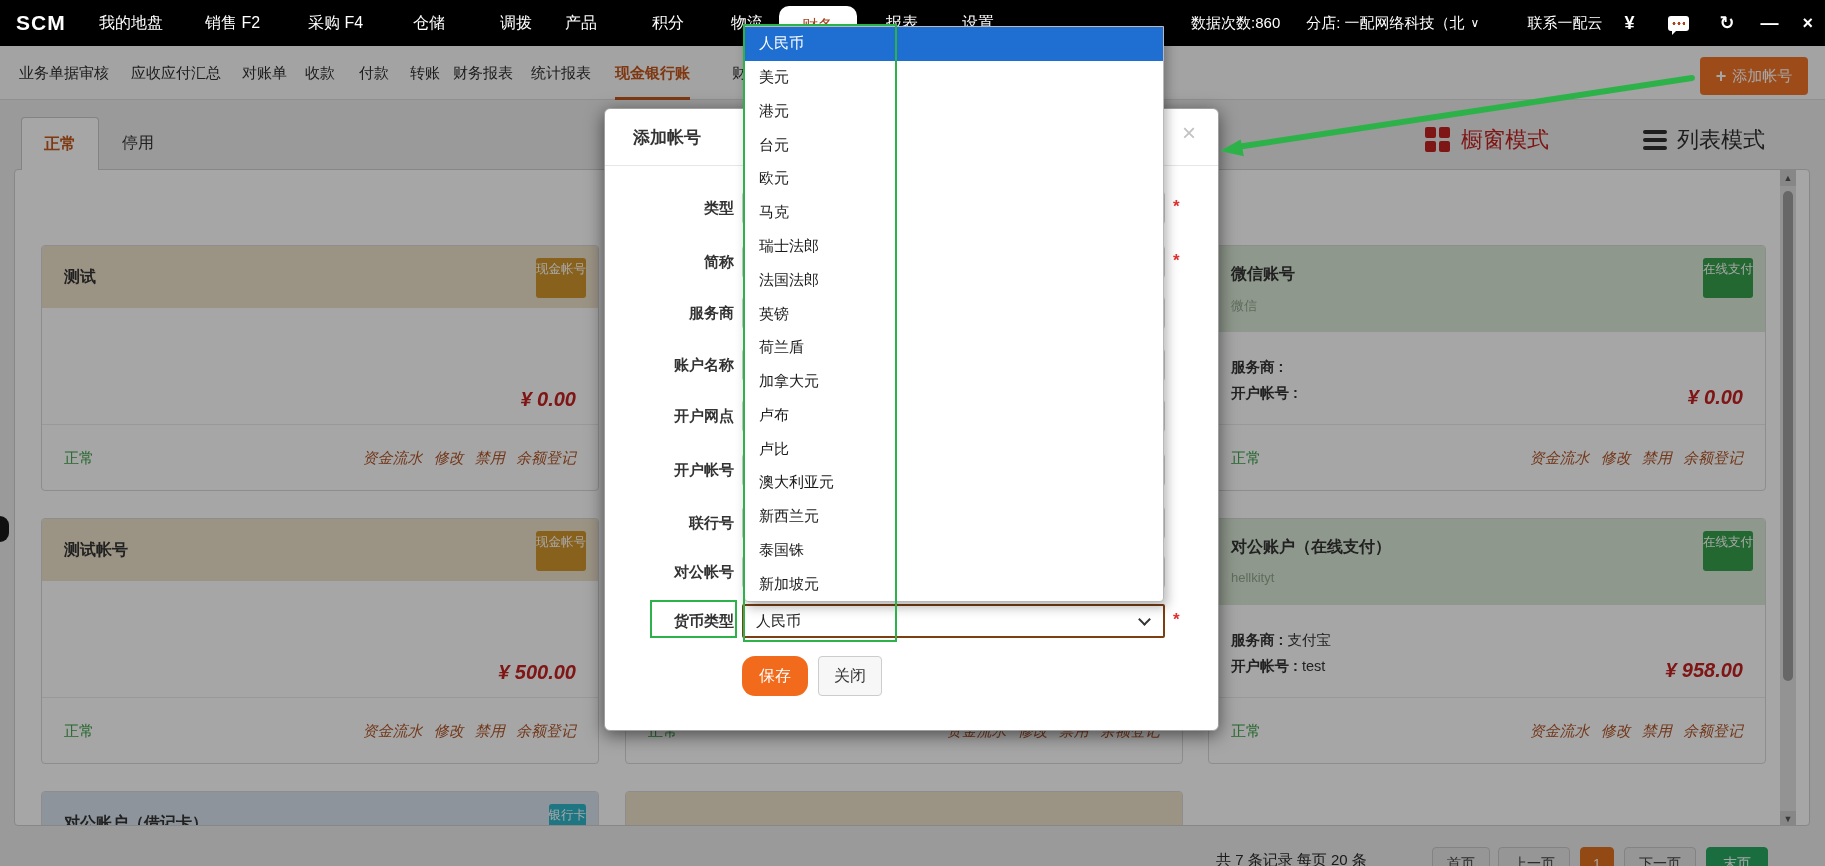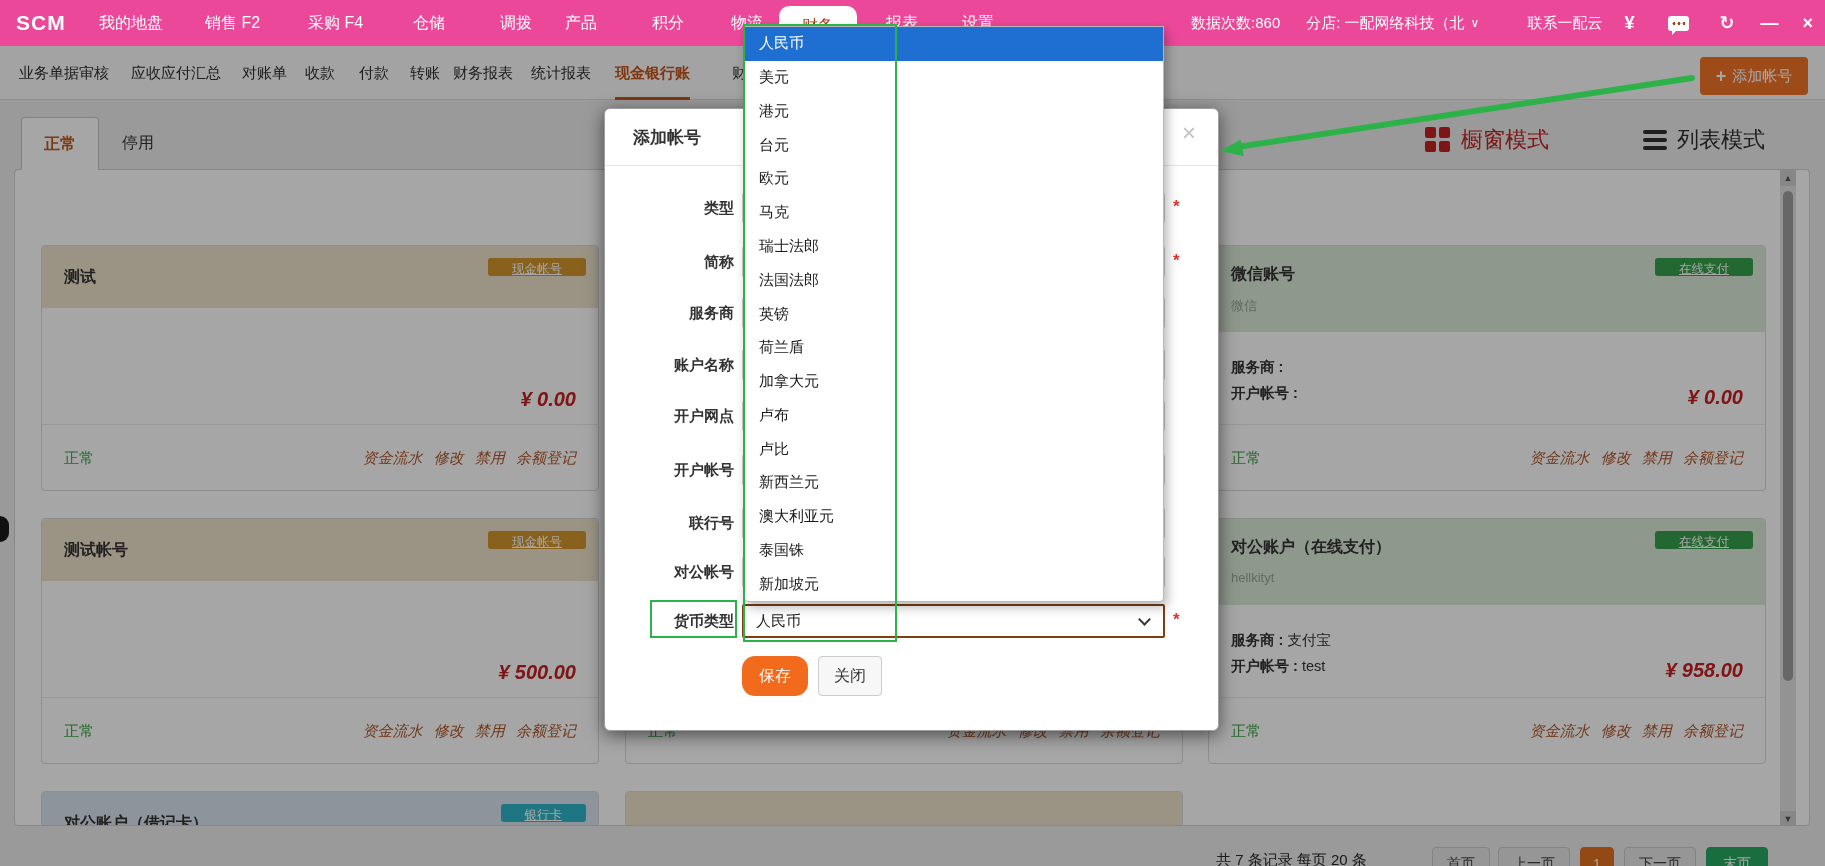--- a/index.html
+++ b/index.html
@@ -1,21 +1,21 @@
 <!DOCTYPE html>
 <html><head>
 <meta charset="utf-8">
 <style>
   * { margin:0; padding:0; box-sizing:border-box; }
   html,body { width:1825px; height:866px; overflow:hidden; background:#ededed;
     font-family:"Liberation Sans","DejaVu Sans",sans-serif; }
   .screen { position:relative; width:1825px; height:866px; overflow:hidden; background:#ededed; }
 
   
-  .topbar { position:absolute; left:0; top:0; width:1825px; height:46px; background:#ec4899; z-index:10; }
+  .topbar { position:absolute; left:0; top:0; width:1825px; height:46px; background:#000000; z-index:10; }
   .brand { position:absolute; left:16px; top:0; height:46px; line-height:46px; color:#fff; font-size:21px; font-weight:bold; letter-spacing:1px; }
   .tb-item { position:absolute; top:0; height:46px; line-height:46px; color:#fff; font-size:16px; cursor:pointer; white-space:nowrap; }
   .tb-pill { position:absolute; left:779px; top:6px; width:78px; height:40px; background:#ffffff; border-radius:10px;
     color:#a8431d; font-size:16px; text-align:center; line-height:40px; }
   .tb-right { position:absolute; right:12px; top:0; height:46px; display:flex; align-items:center; color:#fff; }
   .tb-right .txt { font-size:15px; white-space:nowrap; }
   .caret { font-size:12px; margin-left:6px; }
   .bubble { width:21px; height:15px; background:#fff; border-radius:3px; position:relative; }
   .bubble::after { content:""; position:absolute; left:4px; bottom:-4px; border:4px solid transparent; border-top-color:#fff; border-left-color:#fff; }
   .bubble .dots { position:absolute; left:4px; top:6px; width:13px; height:3px;
@@ -49,21 +49,21 @@
   .total { position:absolute; left:33px; top:16px; font-size:25px; color:#d92b22; font-weight:500; }
 
   
   .card { position:absolute; width:558px; height:246px; border:1px solid #d9d9d9; border-radius:4px; background:#fff; overflow:hidden; }
   .card-h { position:absolute; left:0; top:0; right:0; height:62px; padding-left:22px; display:flex; align-items:center; }
   .card-h.tan { background:#efe3cc; }
   .card-h.green { background:#dcead8; height:86px; align-items:flex-start; padding-top:18px; flex-direction:column; }
   .card-h.blue { background:#d9e4ee; }
   .card-title { font-size:16px; font-weight:bold; color:#333; }
   .card-sub { font-size:13px; color:#93a890; margin-top:12px; }
-  .badge { position:absolute; top:12px; right:12px; height:18px; line-height:22px; padding:0 24px; border-radius:3px; font-size:12.5px; color:#fff;text-decoration:underline; }
+  .badge { position:absolute; top:12px; right:12px; height:40px; line-height:22px; padding:0 0; border-radius:3px; font-size:12.5px; color:#fff; }
   .badge.gold { background:#d1952c; }
   .badge.green { background:#35a04a; }
   .badge.teal { background:#2db5c8; }
   .amount { position:absolute; right:22px; top:140px; font-size:20px; font-weight:bold; color:#c32121;font-style:italic; }
   .info-row { position:absolute; left:22px; font-size:14.5px; color:#333; font-weight:bold; }
   .info-row .val { font-weight:normal; }
   .card-f { position:absolute; left:0; right:0; top:178px; height:68px; border-top:1px solid #ececec;
     display:flex; align-items:center; justify-content:space-between; padding:0 22px; font-size:15px; }
   .status { color:#3da048; }
   .links span { color:#b0562a; margin-left:7px; cursor:pointer;font-style:italic; }
@@ -381,22 +381,22 @@
     <div class="opt">台元</div>
     <div class="opt">欧元</div>
     <div class="opt">马克</div>
     <div class="opt">瑞士法郎</div>
     <div class="opt">法国法郎</div>
     <div class="opt">英镑</div>
     <div class="opt">荷兰盾</div>
     <div class="opt">加拿大元</div>
     <div class="opt">卢布</div>
     <div class="opt">卢比</div>
+    <div class="opt">澳大利亚元</div>
     <div class="opt">新西兰元</div>
-    <div class="opt">澳大利亚元</div>
     <div class="opt">泰国铢</div>
     <div class="opt">新加坡元</div>
   </div>
 
   <div class="anno-rect tall"></div>
   <div class="anno-rect label"></div>
   <svg class="anno-svg" viewBox="0 0 1825 866">
     <line x1="1692" y1="78" x2="1237" y2="147" stroke="#2db24a" stroke-width="6" stroke-linecap="round"></line>
     <polygon points="1220,151 1240.7,139.4 1243.9,156.2" fill="#2db24a"></polygon>
   </svg>

